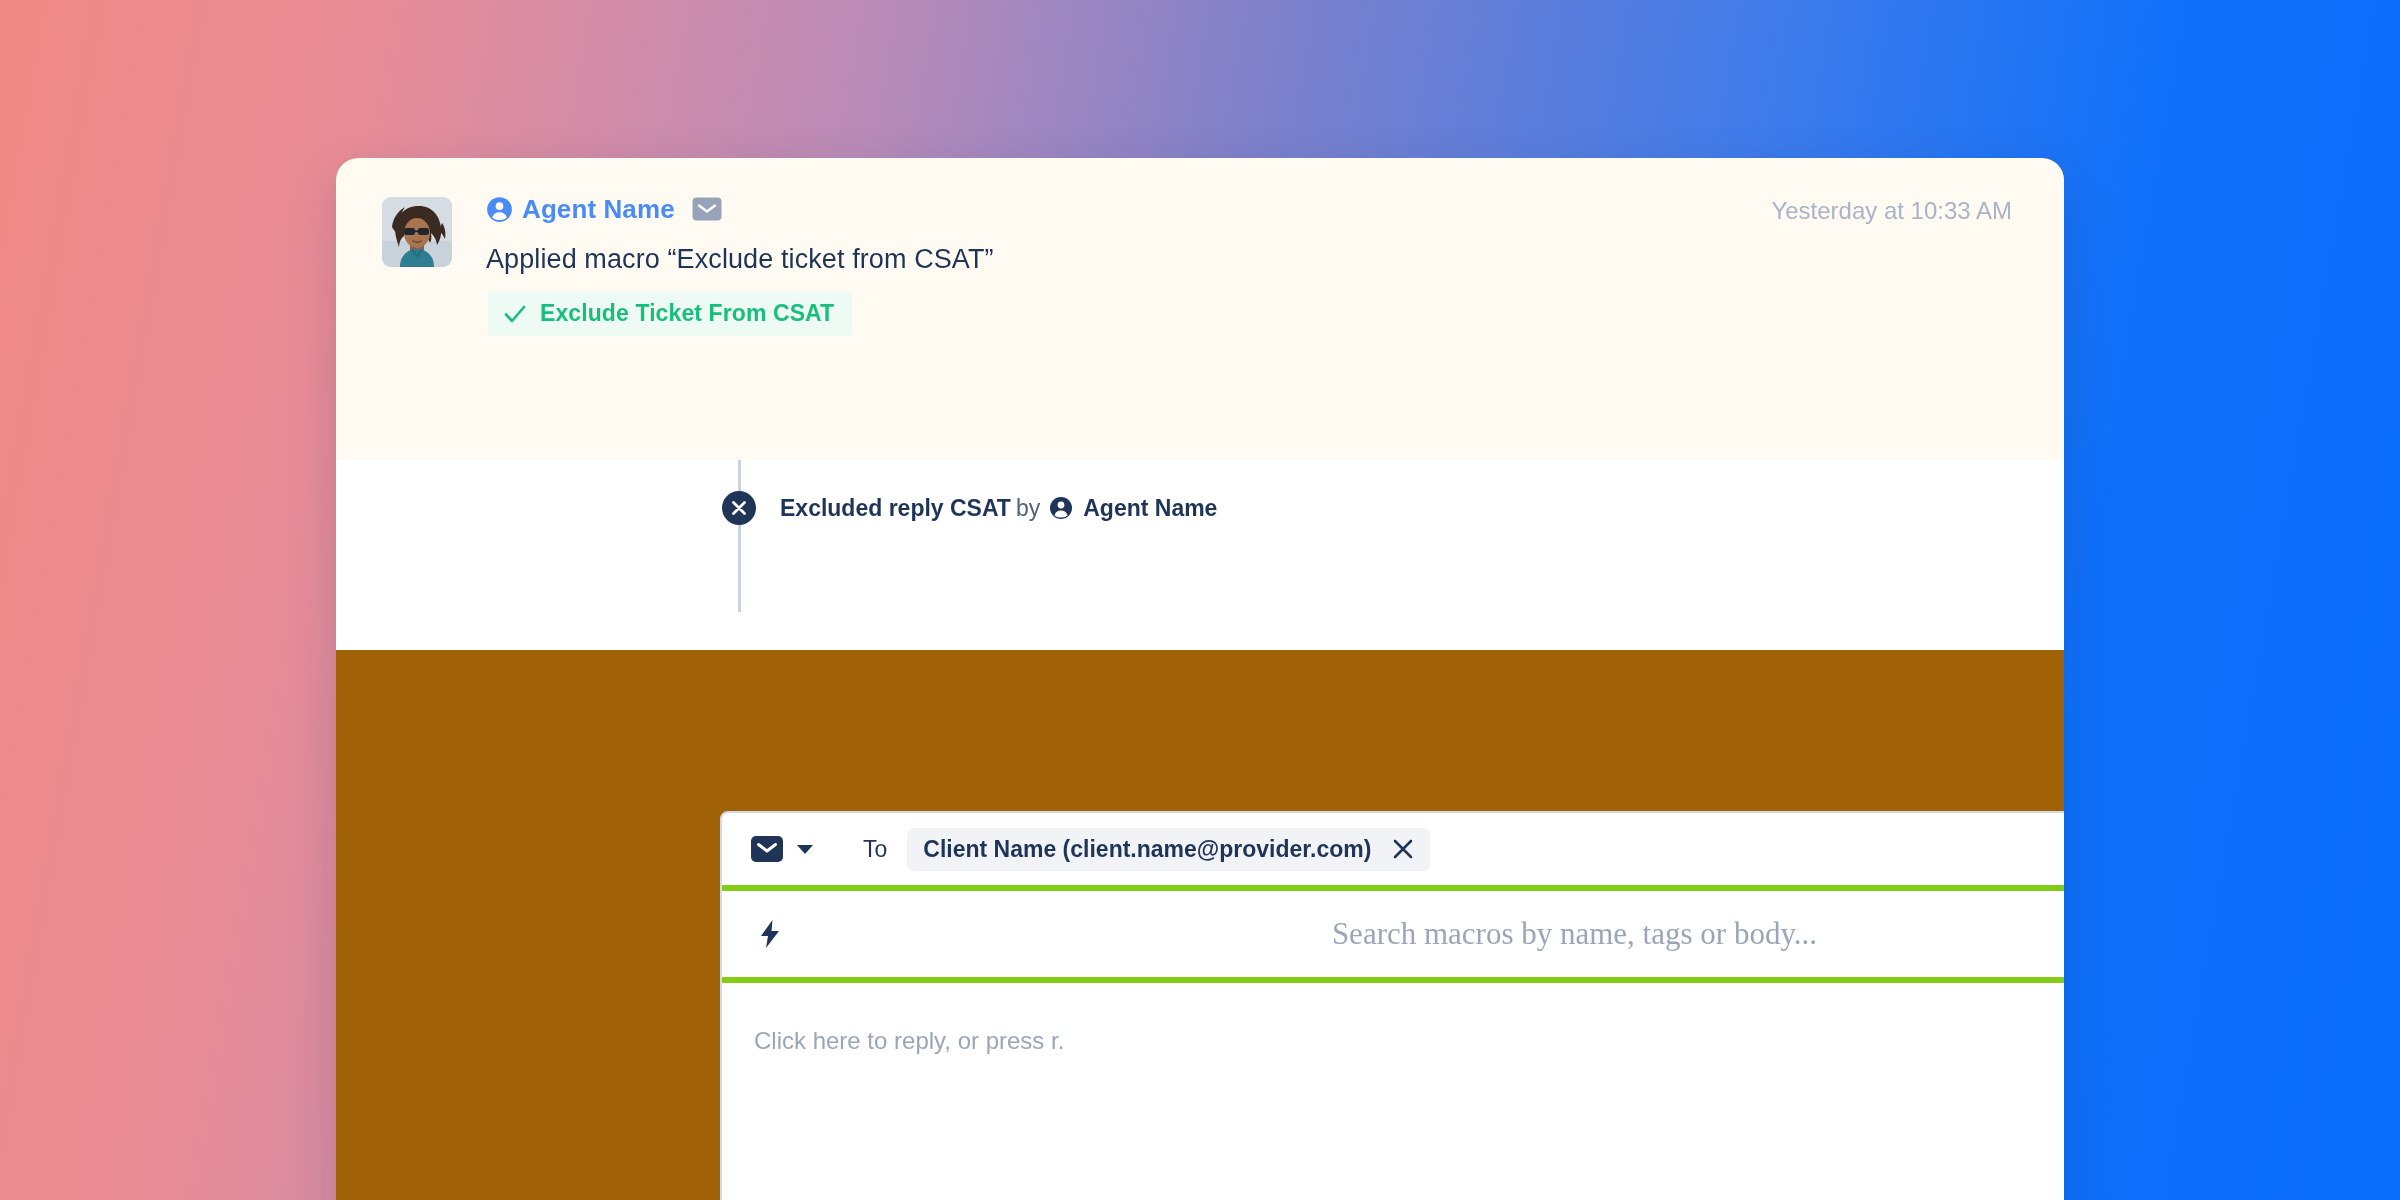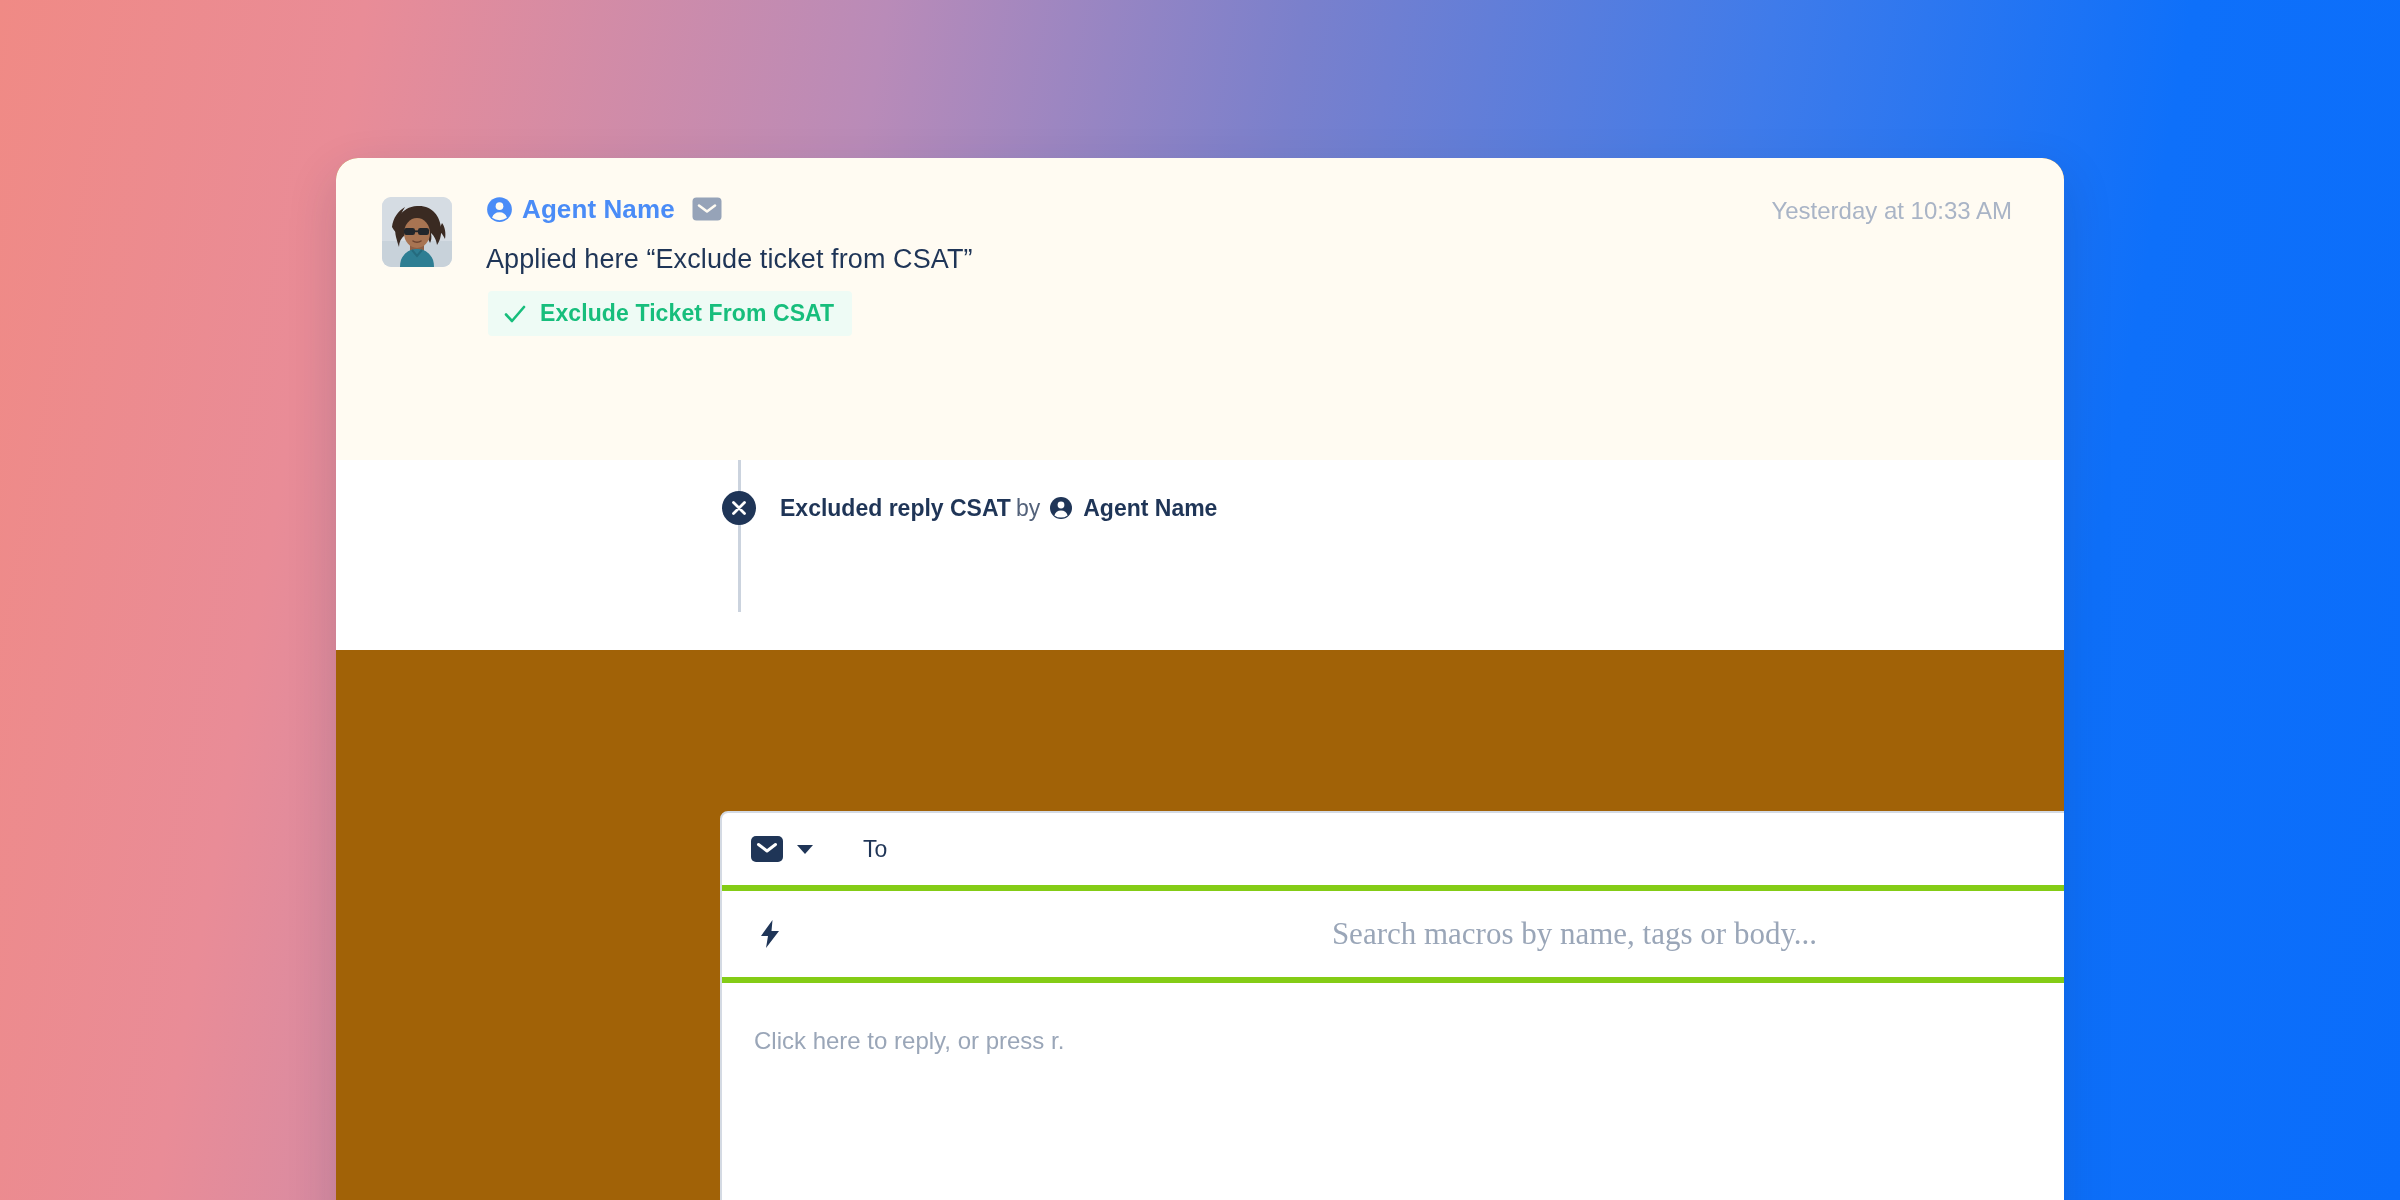--- a/index.html
+++ b/index.html
@@ -314,21 +314,21 @@
           <span class="agent-link">Agent Name</span>
           <span class="mail-badge">
             <svg viewBox="0 0 30 24" xmlns="http://www.w3.org/2000/svg">
               <rect x="0.5" y="0.5" width="29" height="23" rx="4" fill="#96A3B8"></rect>
               <path d="M7 8.5l8 6 8-6" stroke="#FFFBF2" stroke-width="2.6" fill="none" stroke-linecap="round" stroke-linejoin="round"></path>
             </svg>
           </span>
           <span class="timestamp">Yesterday at 10:33 AM</span>
         </div>
 
-        <div class="applied-macro">Applied here “Exclude ticket from CSAT”</div>
+        <div class="applied-macro">Applied macro “Exclude ticket from CSAT”</div>
 
 
         <div class="action-chip">
           <span class="check-icon">
             <svg viewBox="0 0 26 26" xmlns="http://www.w3.org/2000/svg">
               <path d="M4 13.5l6 6.5L22 6" stroke="#17BE7C" stroke-width="2.6" fill="none" stroke-linecap="round" stroke-linejoin="round"></path>
             </svg>
           </span>
           <span class="action-chip-label">Exclude Ticket From CSAT</span>
         </div>
@@ -367,20 +367,28 @@
           <svg viewBox="0 0 34 34" xmlns="http://www.w3.org/2000/svg">
             <rect x="1" y="4" width="32" height="26" rx="5" fill="#1F3557"></rect>
             <path d="M8.5 12.5L17 19l8.5-6.5" stroke="#ffffff" stroke-width="3" fill="none" stroke-linecap="round" stroke-linejoin="round"></path>
           </svg>
         </span>
         <span class="caret"></span>
       </span>
 
       <span class="to-label">To</span>
 
+      <span class="recipient-chip">
+        <span class="recipient-text">Client Name (client.name@provider.com)</span>
+        <span class="chip-close">
+          <svg viewBox="0 0 26 26" xmlns="http://www.w3.org/2000/svg">
+            <path d="M5 5l16 16M21 5L5 21" stroke="#1F3557" stroke-width="2.6" stroke-linecap="round"></path>
+          </svg>
+        </span>
+      </span>
     </div>
 
     <div class="composer-row macro-row">
       <span class="bolt-icon">
         <svg viewBox="0 0 26 30" xmlns="http://www.w3.org/2000/svg">
           <path d="M15.5 1L4 17h7l-2 12L22 12h-7.5z" fill="#1F3557"></path>
         </svg>
       </span>
       <input class="macro-input" type="text" placeholder="Search macros by name, tags or body..." style="">
     </div>

